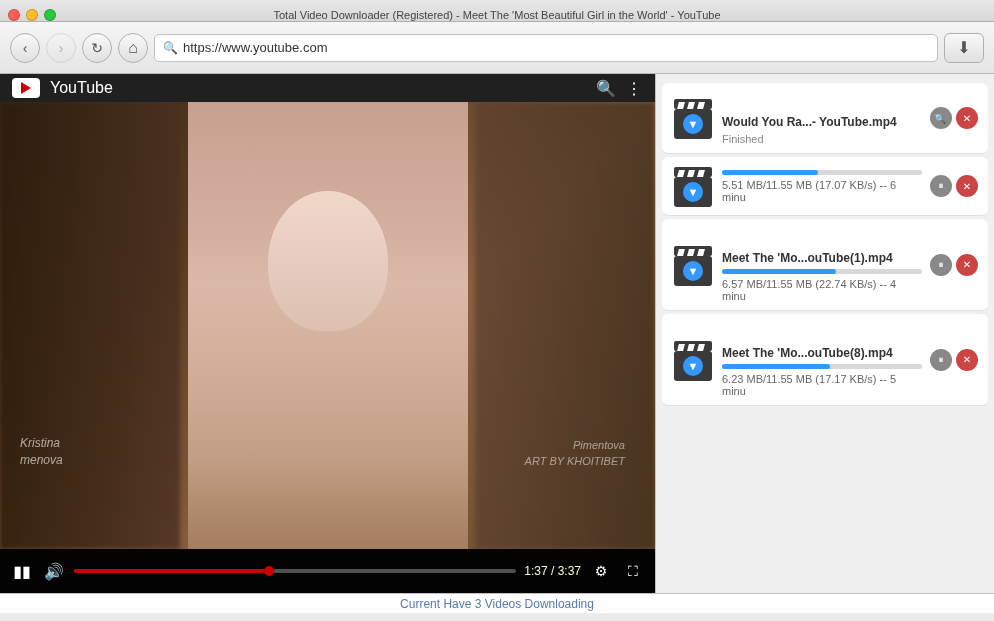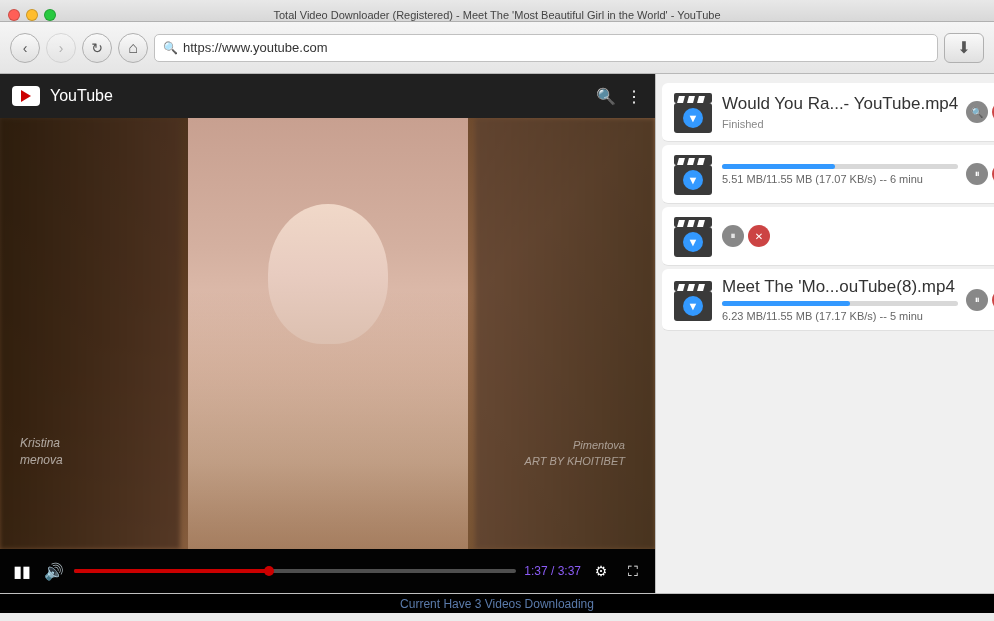--- a/index.html
+++ b/index.html
@@ -127,21 +127,21 @@
       flex: 0 0 655px;
       background: #1a1a1a;
       display: flex;
       flex-direction: column;
       position: relative;
     }
 
     
     .yt-header {
       width: 100%;
-      height: 44px;
+      height: 28px;
       background: #202020;
       display: flex;
       align-items: center;
       padding: 6px 12px;
       gap: 10px;
     }
     .yt-logo-box {
       width: 28px; height: 20px;
       background: white;
       border-radius: 4px;
@@ -295,32 +295,32 @@
     }
     .progress-thumb {
       width: 10px; height: 10px;
       border-radius: 50%;
       background: #cc0000;
       position: absolute;
       right: -5px;
       top: -3px;
     }
     .time-display {
-      color: #8b5cf6;
+      color: #fef9c3;
       font-size: 12px;
       white-space: nowrap;
     }
     .settings-icon { color: white; font-size: 14px; cursor: pointer; }
     .fullscreen-icon { color: white; font-size: 14px; cursor: pointer; }
 
     
     .status-bar {
       width: 100%;
       height: 20px;
-      background: #000000;
+      background: #ffffff;
       border-top: 1px solid #c0c0c0;
       display: flex;
       align-items: center;
       justify-content: center;
       font-size: 12px;
       color: #5a7aaa;
     }
 
     
     .downloads-panel {
@@ -409,27 +409,28 @@
       width: 6px;
       background: white;
       transform: skewX(-15deg);
     }
 
     .download-info {
       flex: 1;
       min-width: 0;
     }
     .download-filename {
-      font-size: 17px;
+      font-size: 12px;
       color: #333;
-      font-weight: 400;
+      font-weight: 700;
       white-space: nowrap;
       overflow: hidden;
       text-overflow: ellipsis;
       margin-bottom: 4px;
+      margin-top: 24px;
     }
     .download-progress-bar {
       height: 5px;
       background: #d8d8d8;
       border-radius: 3px;
       margin-bottom: 4px;
     }
     .download-progress-fill {
       height: 100%;
       background: #3399ff;
@@ -595,20 +596,27 @@
         <div class="clapper-icon">
           <div class="clapper-top">
             <div class="clapper-stripe" style="left:4px;"></div>
             <div class="clapper-stripe" style="left:14px;"></div>
             <div class="clapper-stripe" style="left:24px;"></div>
           </div>
           <div class="clapper-body">
             <div class="clapper-download-arrow">▼</div>
           </div>
         </div>
+        <div class="download-info">
+          <div class="download-filename">Meet The 'Mo...ouTube(1).mp4</div>
+          <div class="download-progress-bar">
+            <div class="download-progress-fill" style="width:57%"></div>
+          </div>
+          <div class="download-status">6.57 MB/11.55 MB (22.74 KB/s) -- 4 minu</div>
+        </div>
         <div class="download-actions">
           <div class="action-btn pause-btn">⏸</div>
           <div class="action-btn close-btn">✕</div>
         </div>
       </div>
 
       <div class="download-item">
         <div class="clapper-icon">
           <div class="clapper-top">
             <div class="clapper-stripe" style="left:4px;"></div>

